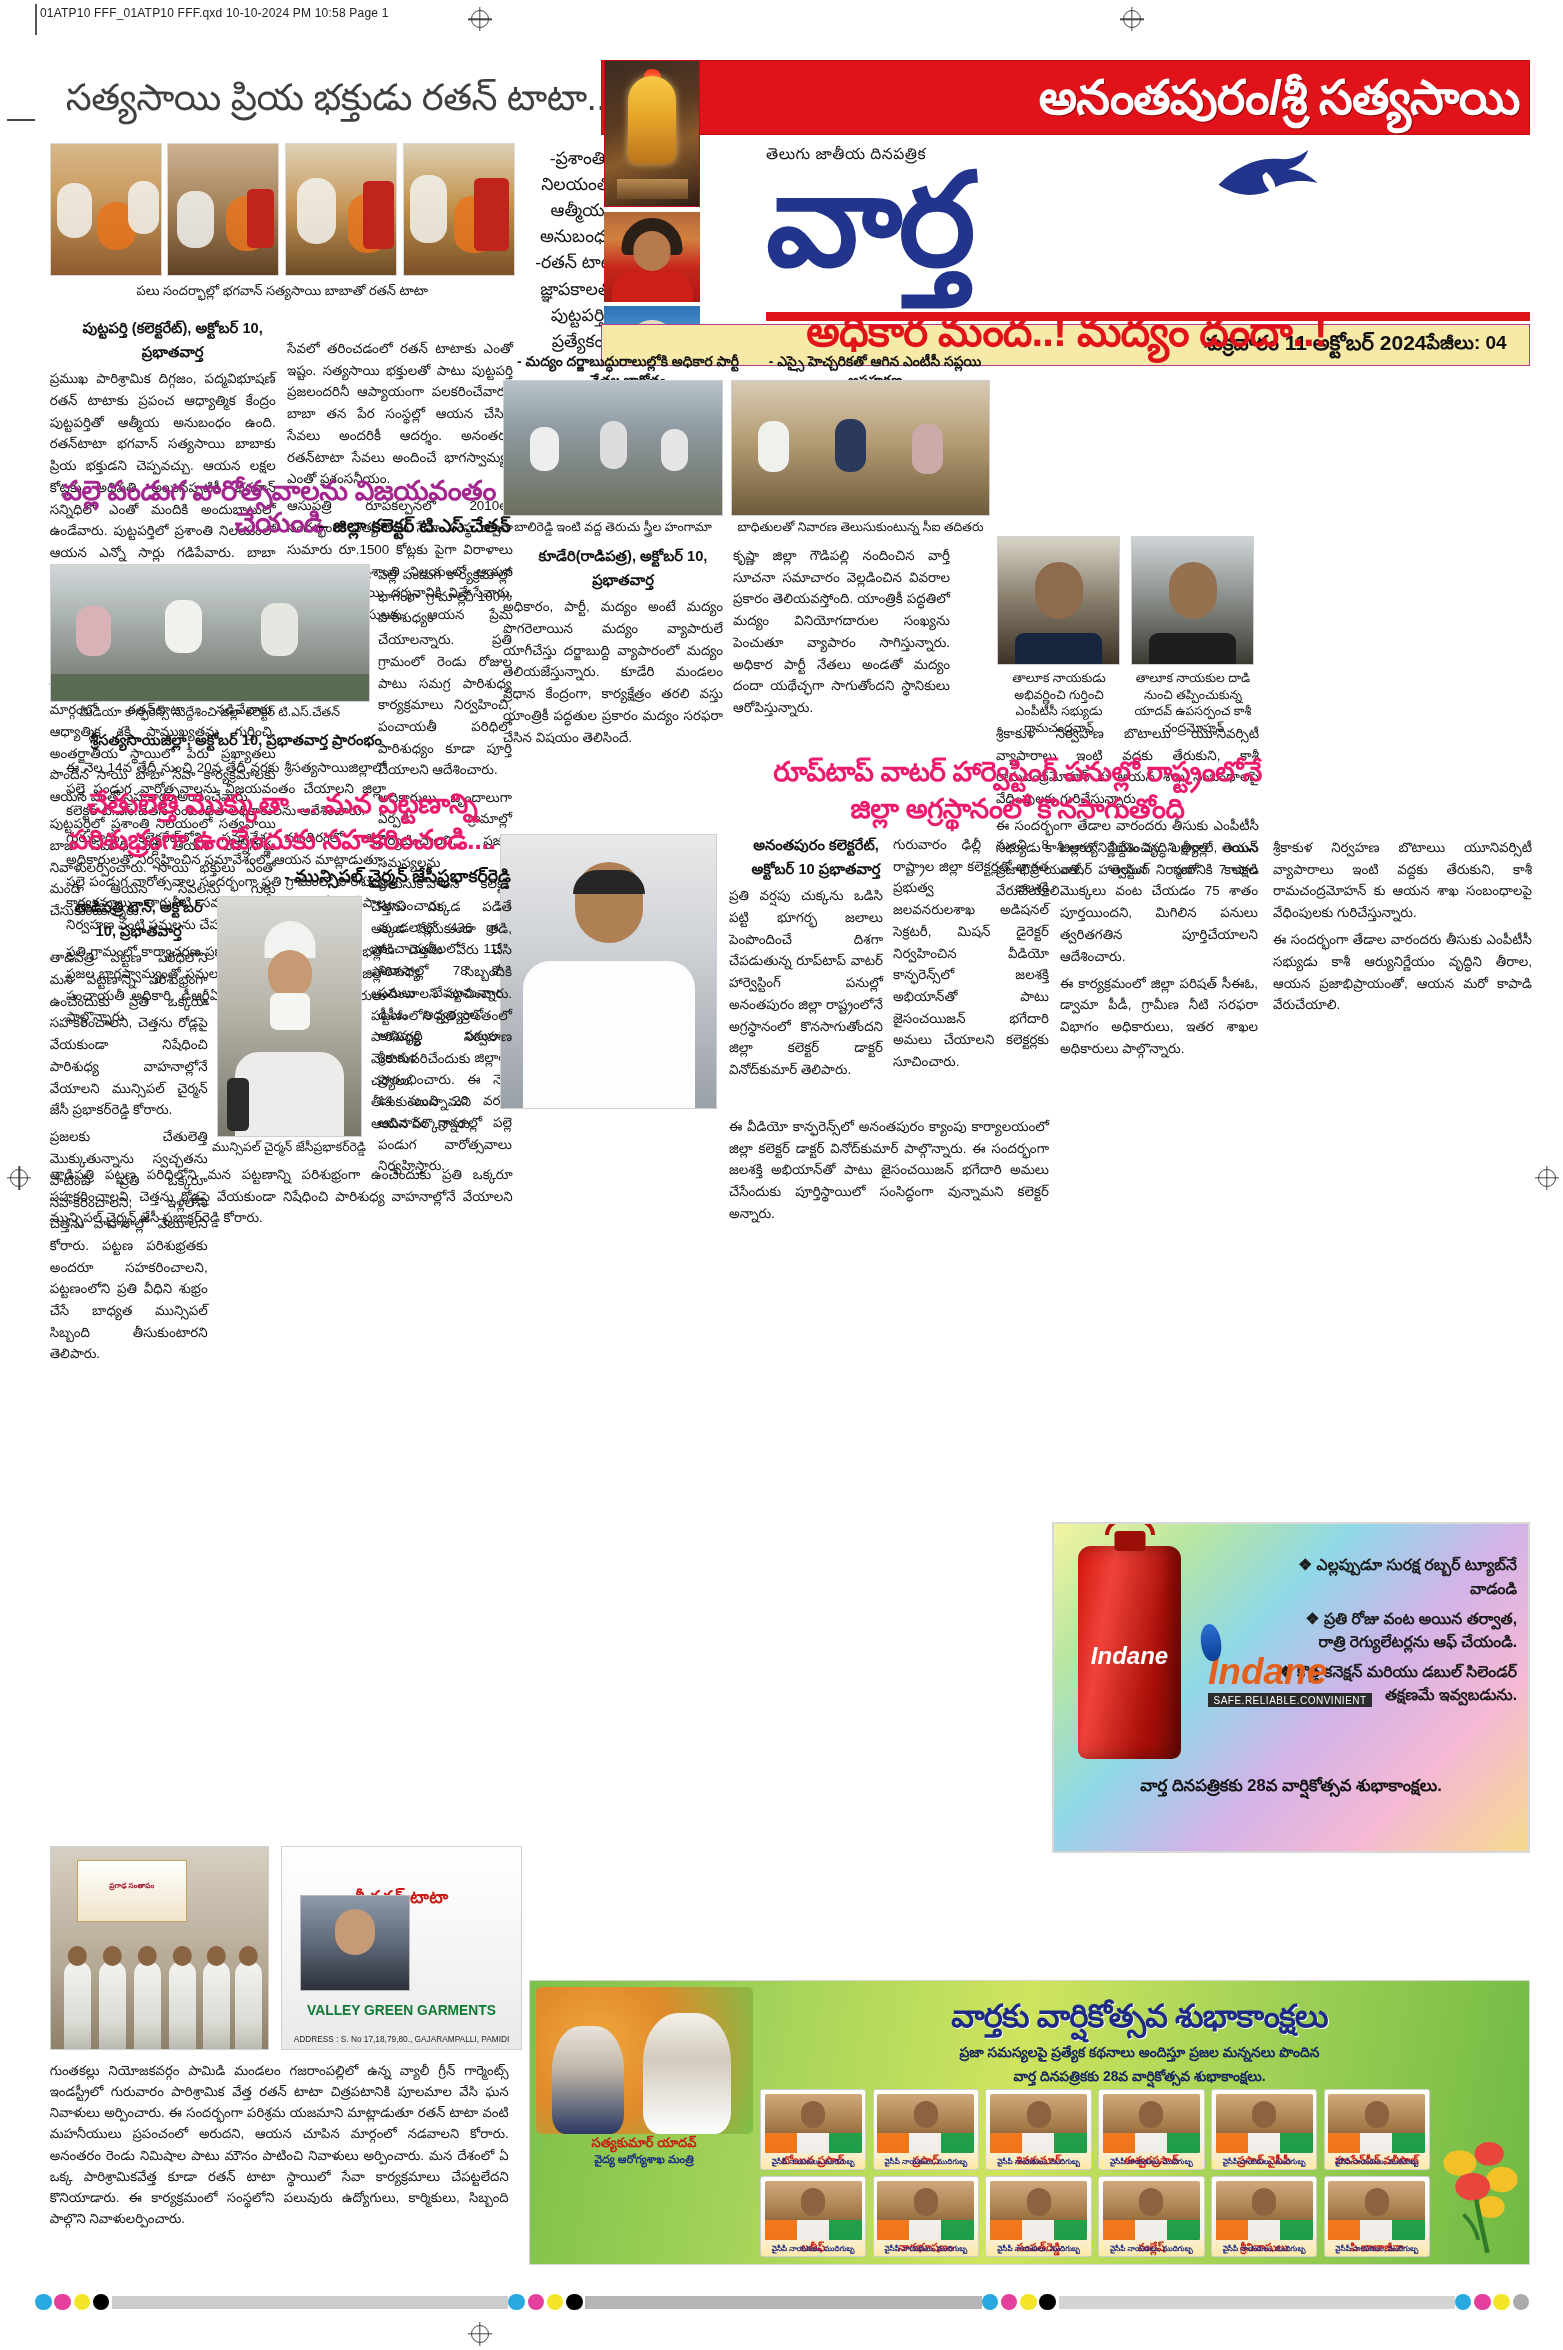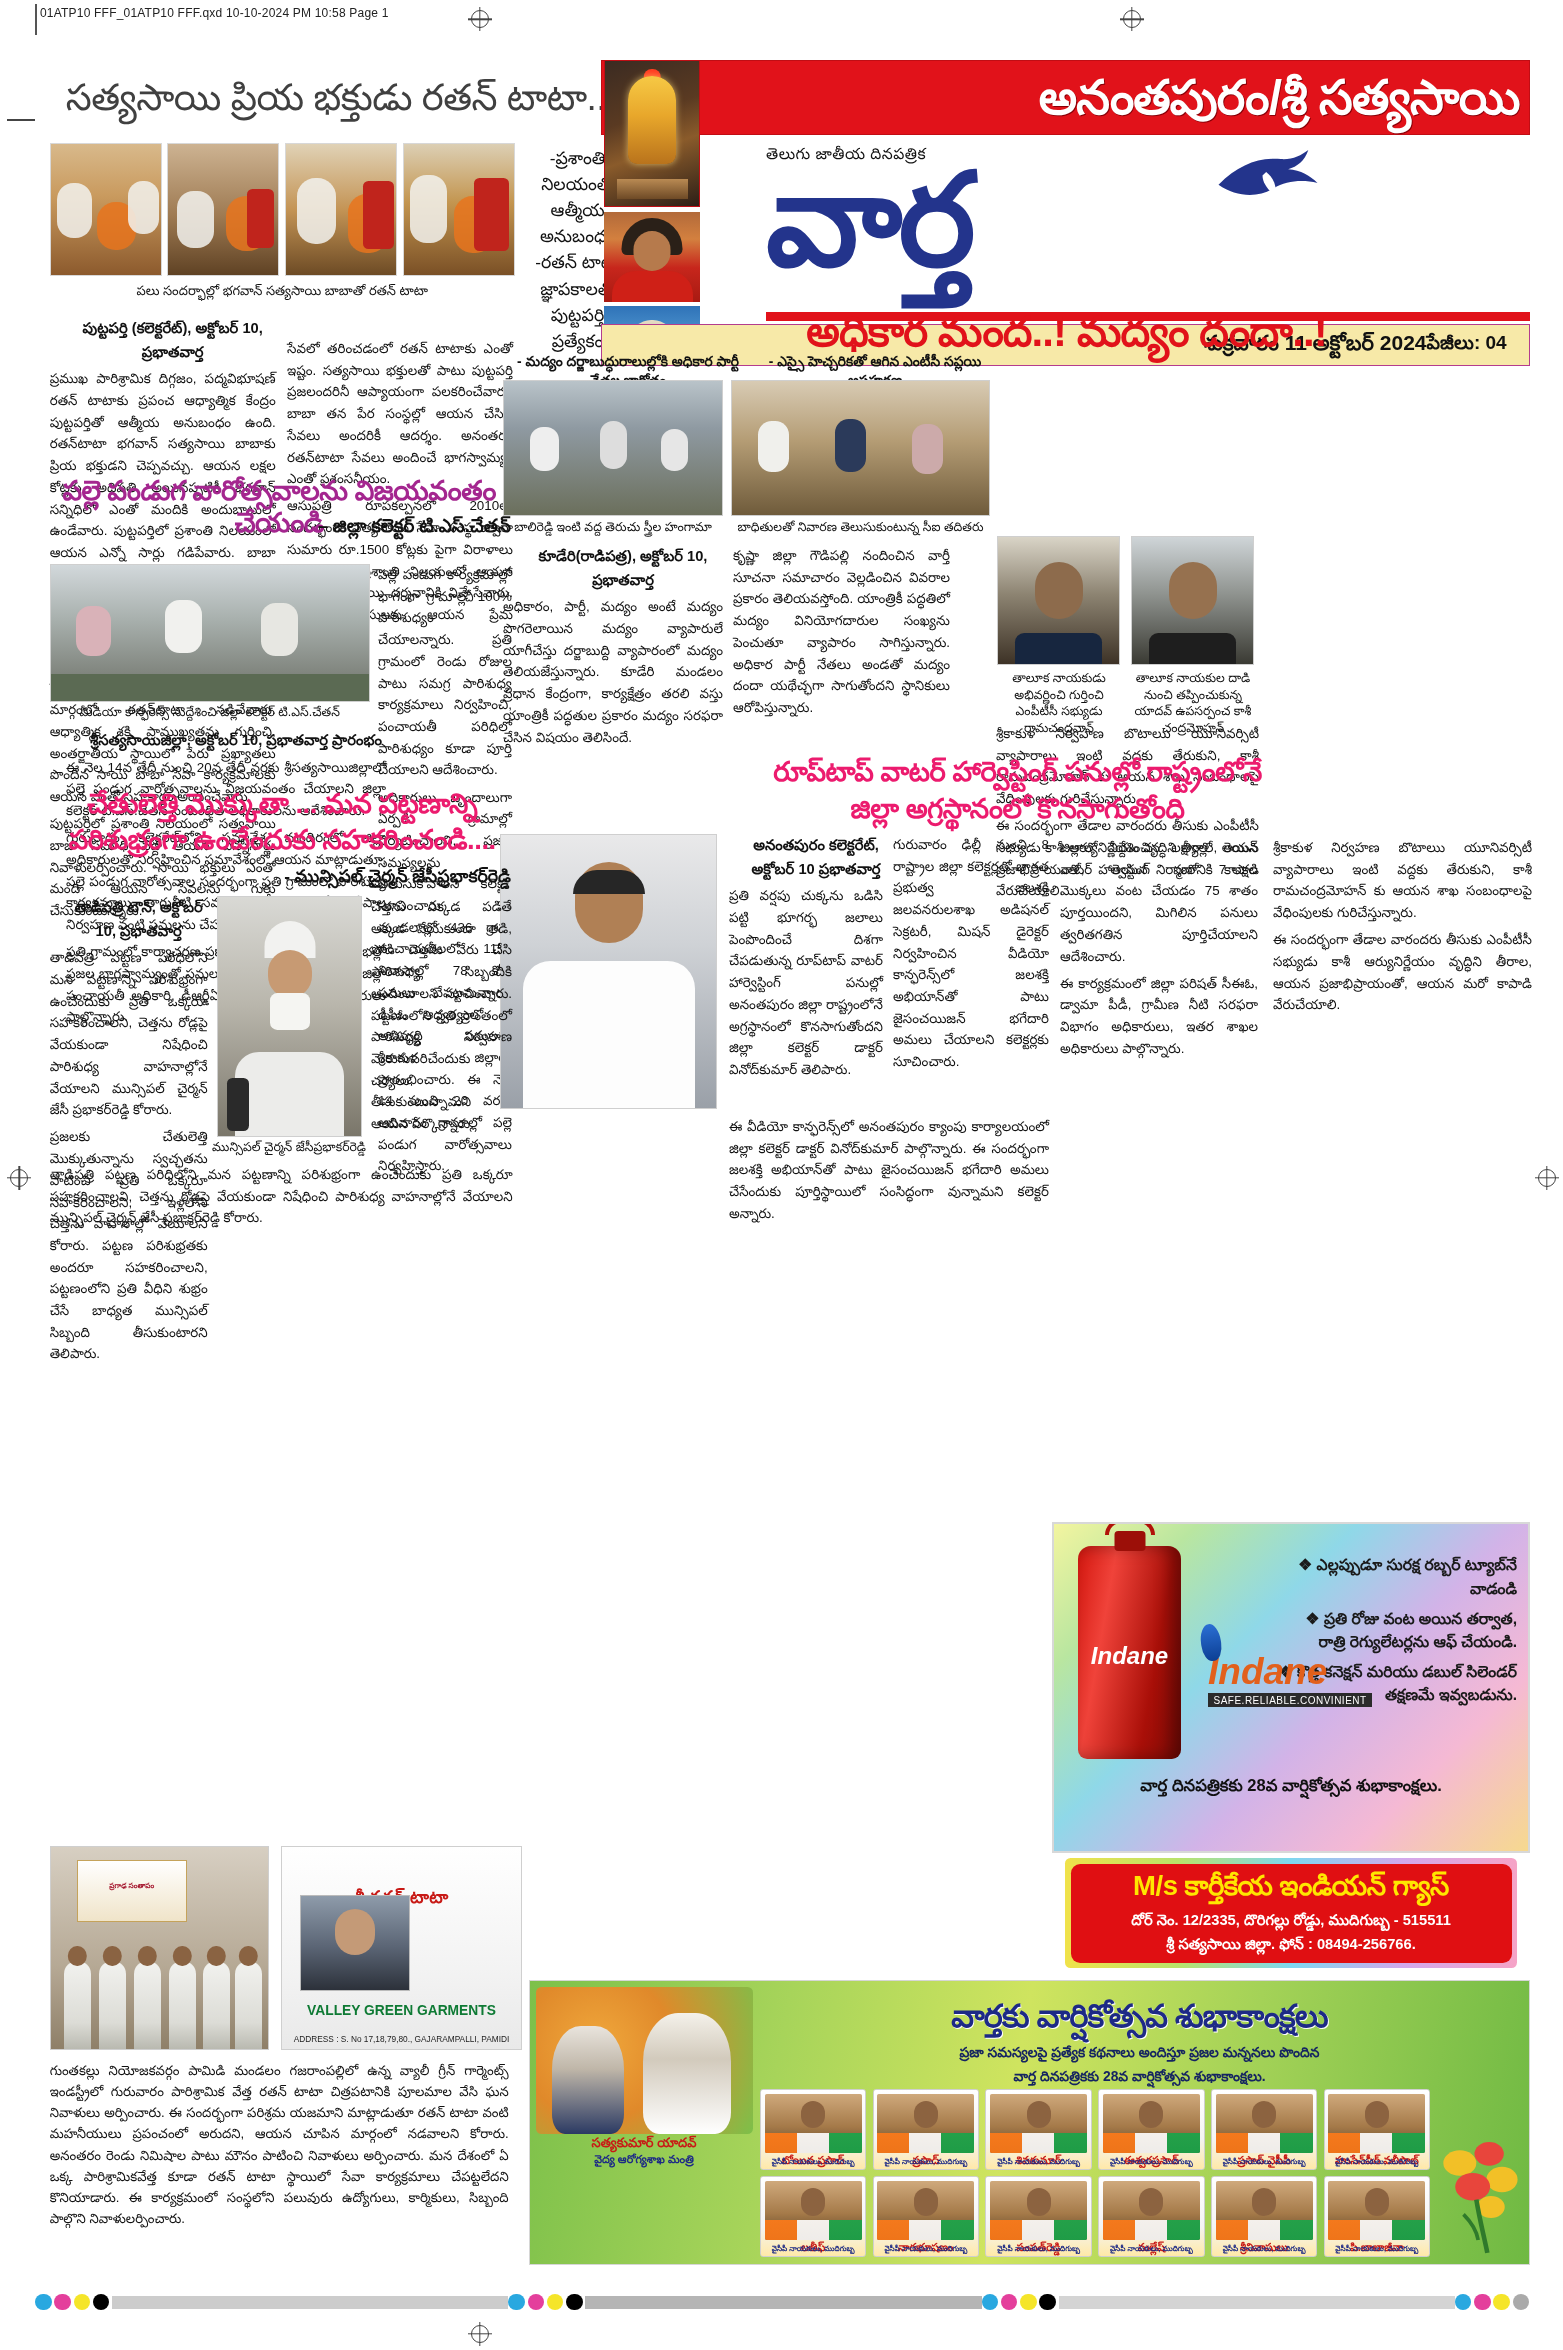--- a/index.html
+++ b/index.html
@@ -565,27 +565,20 @@
       <li>❖ కొత్త కనెక్షన్ మరియు డబుల్ సిలెండర్ తక్షణమే ఇవ్వబడును.</li>
     </ul>
     <div class="indane-logo">
       <span class="flame"></span>
       <div class="word">Indane</div>
       <div class="tag">SAFE.RELIABLE.CONVINIENT</div>
     </div>
     <div class="ad-wish">వార్త దినపత్రికకు 28వ వార్షికోత్సవ శుభాకాంక్షలు.</div>
   </div>
 
-  <div class="ad-red-box">
-    <div class="ad-red-inner">
-      <span class="t1">M/s కార్తీకేయ ఇండియన్ గ్యాస్</span>
-      <span class="t2">దోర్ నెం. 12/2335, దొరిగల్లు రోడ్డు, ముదిగుబ్బ - 515511</span>
-      <span class="t3">శ్రీ సత్యసాయి జిల్లా. ఫోన్ : 08494-256766.</span>
-    </div>
-  </div>
 
   <div class="temple-ad">
     <div class="board">
       <div class="bt">ప్రగాఢ సంతాపం</div>
     </div>
     <span class="person" style="left:13px;">
         <span class="h"></span>
       </span>
     <span class="person" style="left:48px;">
         <span class="h"></span>

